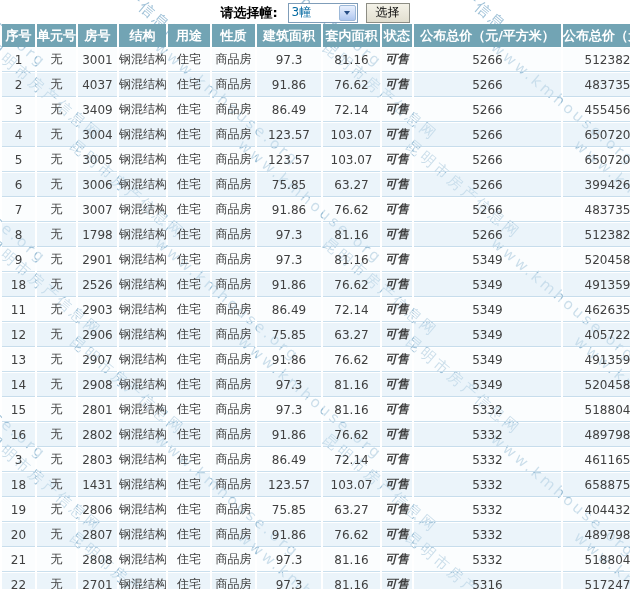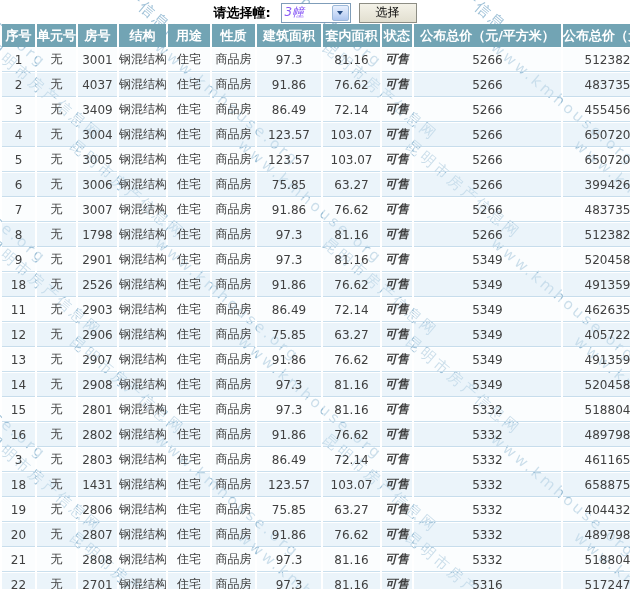--- a/index.html
+++ b/index.html
@@ -24,33 +24,33 @@
     position:relative;z-index:2;height:21px;
     display:flex;align-items:center;justify-content:center;
     padding-top:2px;font-size:13px;
   }
   #toolbar-label{font-weight:bold;color:#000;margin-right:10px;}
   #building-select{
     position:relative;width:68px;height:18px;background:#fff;
     border:1px solid #7f9db9;display:flex;align-items:center;
     font-size:12px;cursor:default;
   }
-  #building-select .sel-text{padding-left:3px;color:#8b5cf6;flex:1;font-style:italic;}
+  #building-select .sel-text{padding-left:3px;color:#0369a1;flex:1;}
   #building-select .sel-arrow{
     width:15px;height:14px;margin:1px;border-radius:2px;
     background:linear-gradient(#e8f0fd,#c7d8f6 60%,#aec6ef);
     border:1px solid #9db9d9;
     display:flex;align-items:center;justify-content:center;
   }
   #building-select .sel-arrow .tri{
     width:0;height:0;border-left:3px solid transparent;
     border-right:3px solid transparent;border-top:4px solid #274d85;
   }
   #select-button{
-    margin-left:8px;height:18px;padding:0 16px;
+    margin-left:8px;height:18px;padding:0 9px;
     background:linear-gradient(#f4f2e8,#e2dfd0);
     border:1px solid #8d8d84;font-size:12px;color:#000;
     display:flex;align-items:center;cursor:default;
   }
   
   #listing-table{
     position:relative;z-index:1;width:630px;table-layout:fixed;
     border-collapse:separate;border-spacing:2px 1px;
   }
   #listing-table th{

